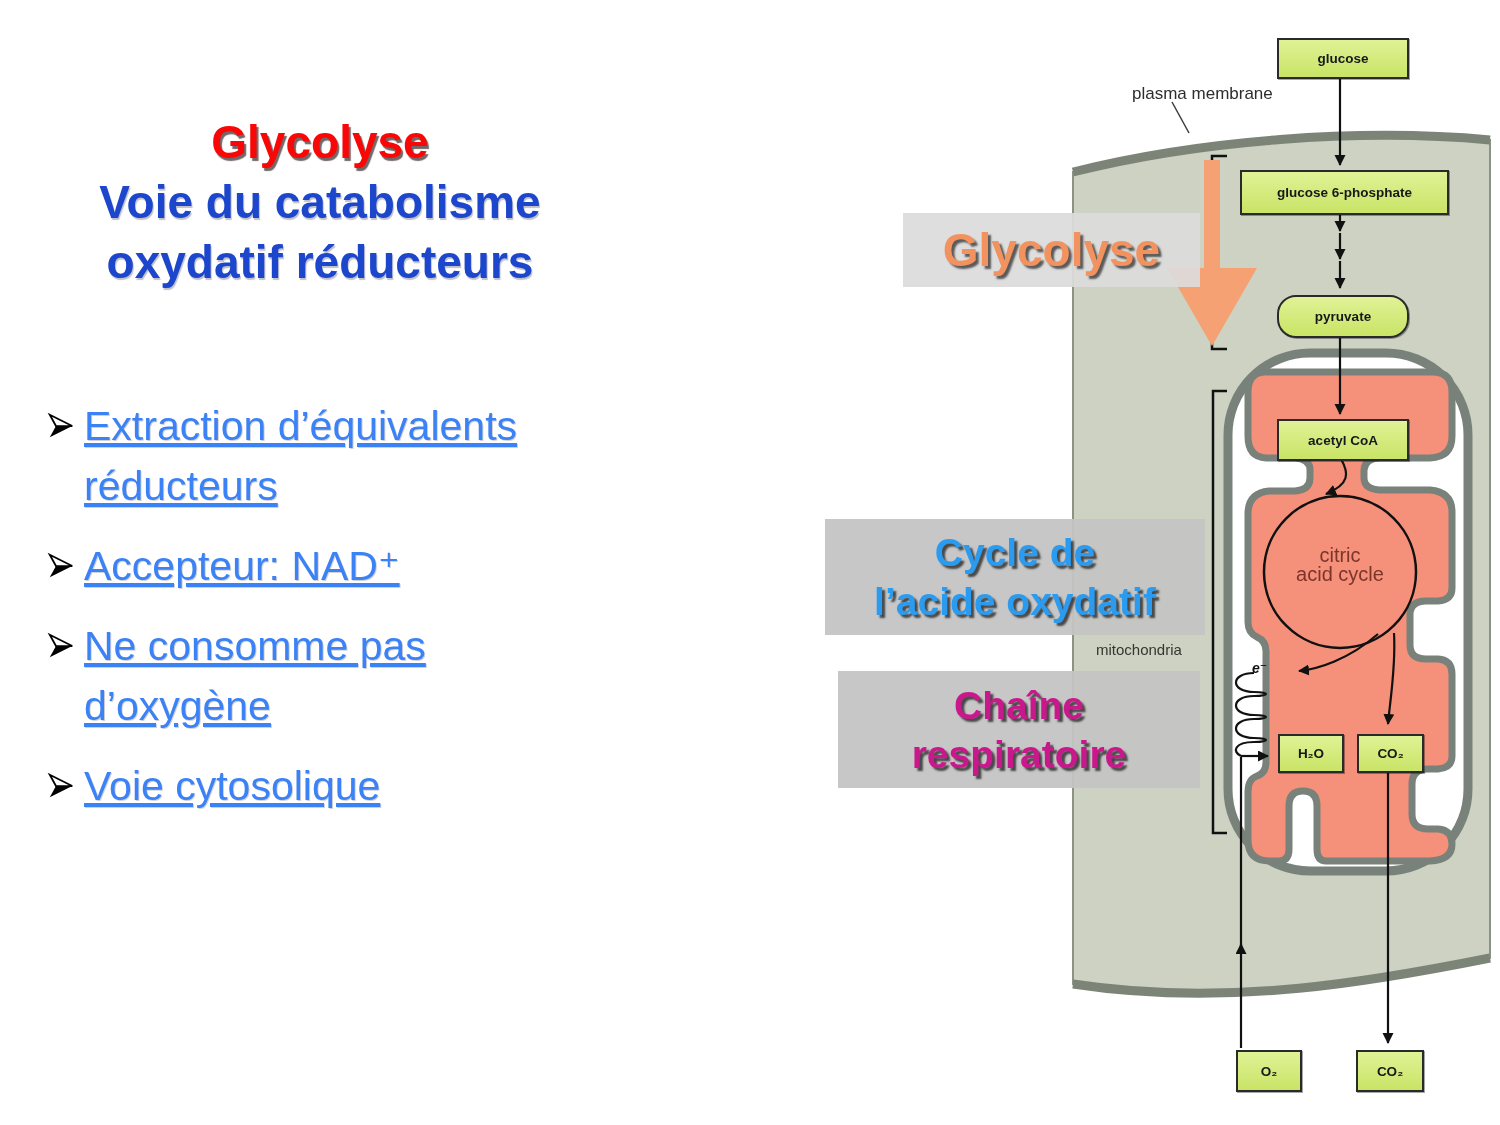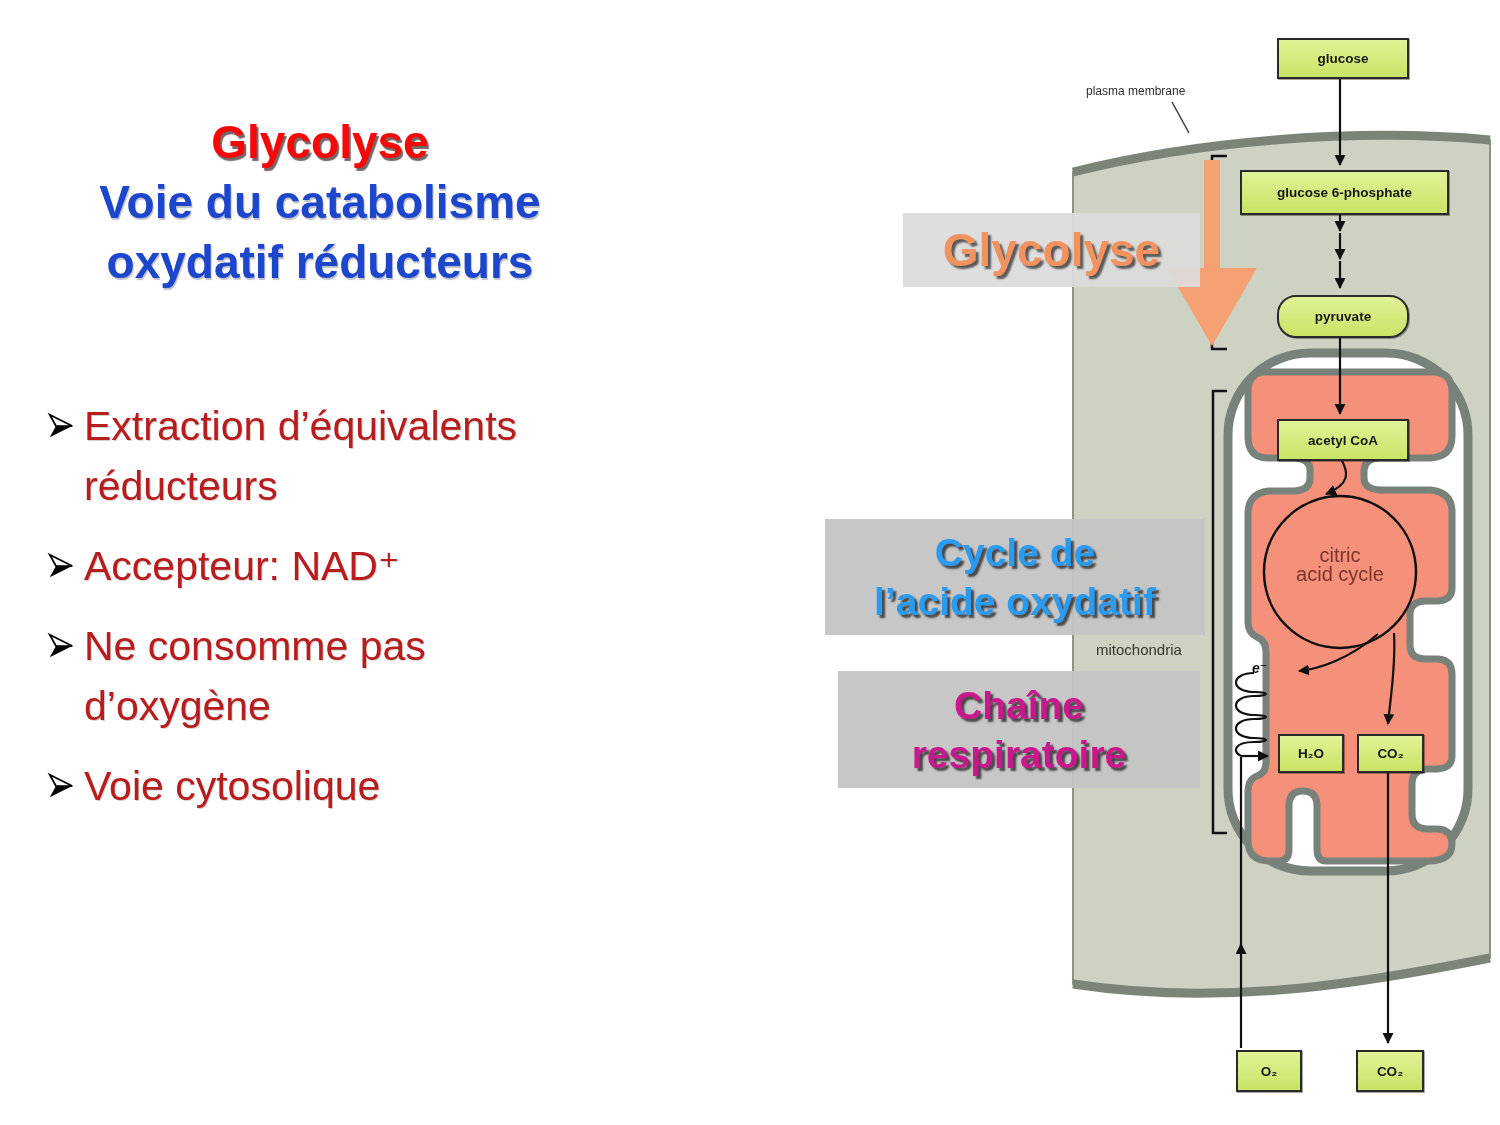--- a/index.html
+++ b/index.html
@@ -14,27 +14,28 @@
     text-shadow:2px 3px 1px rgba(20,0,0,.6);
   }
   #title-blue{
     font-size:46px;font-weight:bold;color:#1c46cc;line-height:60px;white-space:pre-line;
     text-shadow:1px 2px 1px rgba(0,0,40,.25);
   }
   #bullet-list{position:absolute;left:46px;top:396px;width:680px;list-style:none;margin:0;padding:0;}
   #bullet-list li{display:flex;align-items:flex-start;margin-bottom:20px;}
   .bullet-glyph{flex:0 0 30px;margin-top:15px;margin-right:8px;}
   .bullet-text{
-    font-size:41px;color:#b91c1c;line-height:60px;white-space:pre-line;
+    font-size:41px;color:#3b82f6;line-height:60px;white-space:pre-line;
     text-shadow:1px 1px 0 rgba(0,0,0,.18);
+    text-decoration:underline;
   }
   
   #diagram-svg{position:absolute;left:0;top:0;z-index:0;}
   .dlabel{position:absolute;z-index:2;}
-  #plasma-membrane-label{left:1086px;top:84px;font-size:12px;color:#2e2e2e;}
+  #plasma-membrane-label{left:1132px;top:84px;font-size:17px;color:#2e2e2e;}
   #mitochondria-label{left:1096px;top:641px;font-size:15px;color:#33382f;}
   #citric-cycle-text{left:1285px;top:546px;width:110px;text-align:center;font-size:20px;
     color:#7c352a;white-space:pre-line;line-height:19px;}
   #electron-label{left:1252px;top:660px;font-size:14px;font-weight:bold;font-style:italic;color:#101010;}
   .chem-box{
     position:absolute;z-index:2;display:flex;align-items:center;justify-content:center;
     background:linear-gradient(#e0f296,#c9e466);border:2px solid #2a2a2a;
     box-shadow:1px 1px 0 rgba(0,0,0,.35);
     font-size:13.5px;font-weight:bold;color:#181818;text-align:center;
   }

